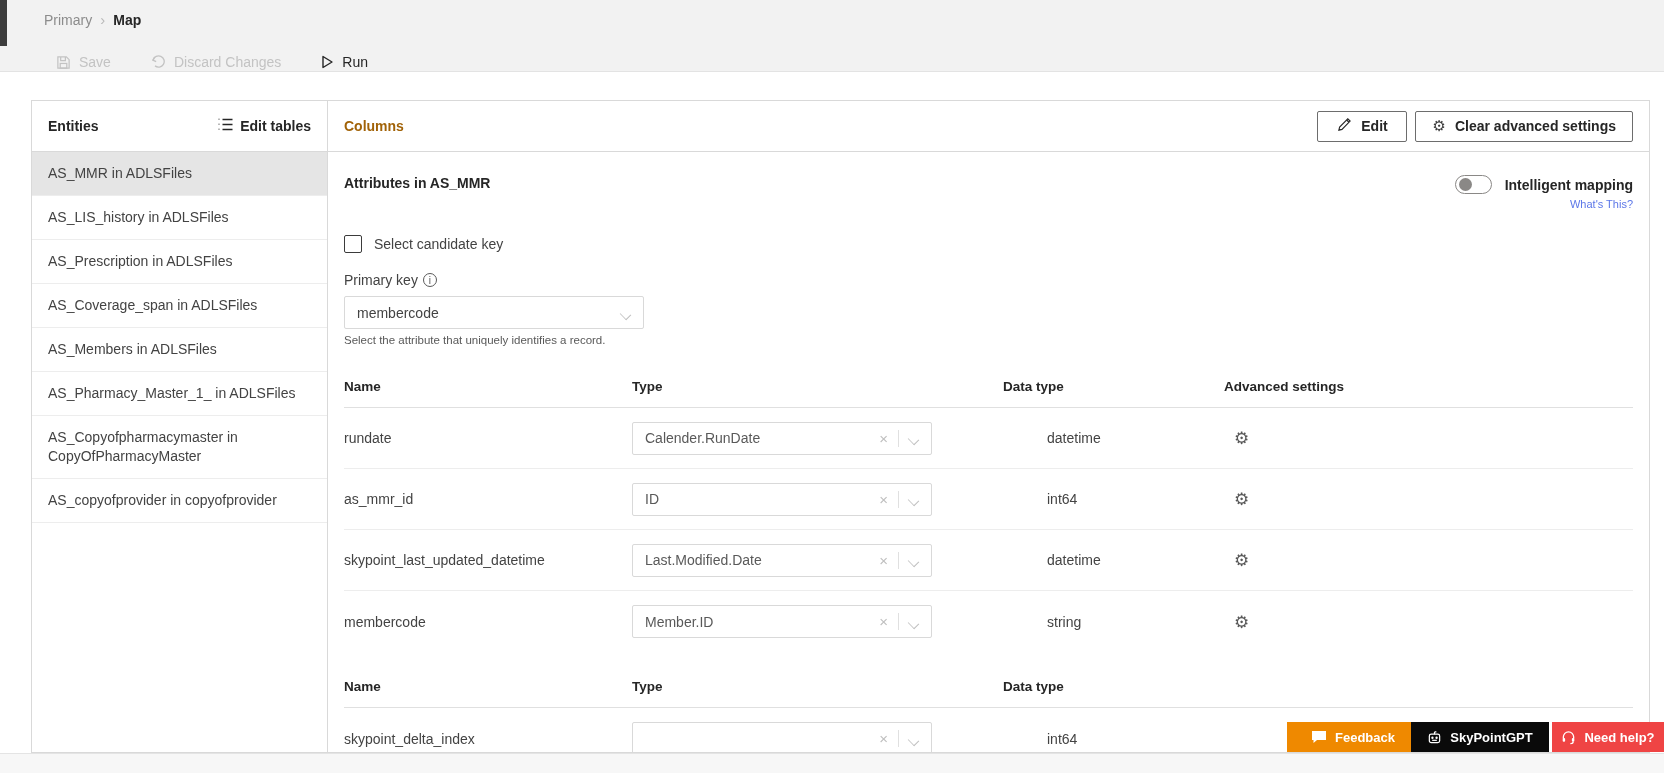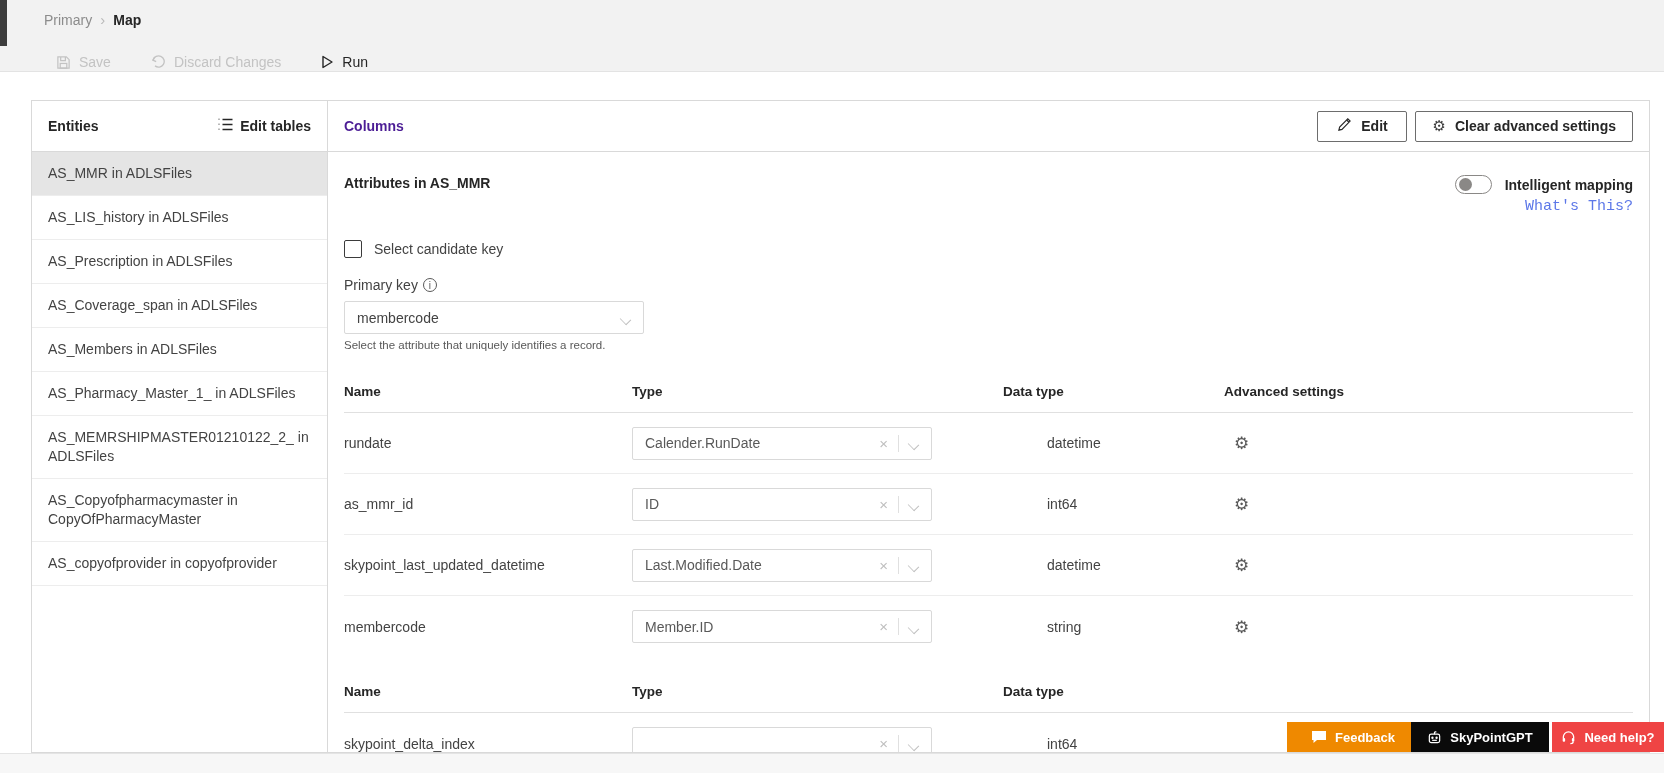--- a/index.html
+++ b/index.html
@@ -25,21 +25,21 @@
   
   .panel { position:absolute; top:100px; left:31px; width:1619px; height:653px;
     background:#fff; border:1px solid #d9d9d9; overflow:hidden; }
   .panel-header { height:51px; border-bottom:1px solid #d9d9d9; display:flex; }
   .entities-header { width:296px; border-right:1px solid #d9d9d9; display:flex;
     align-items:center; justify-content:space-between; padding:0 16px; flex:none; }
   .entities-title { font-weight:700; color:#262626; }
   .edit-tables-btn { display:flex; align-items:center; gap:7px; background:none; border:none;
     font-family:inherit; font-size:14px; font-weight:700; color:#262626; cursor:pointer; }
   .columns-header { flex:1; display:flex; align-items:center; padding:0 16px; }
-  .columns-title { font-weight:700; color:#4c1d95; }
+  .columns-title { font-weight:700; color:#a16207; }
   .header-actions { margin-left:auto; display:flex; gap:8px; }
   .outline-btn { height:31px; background:#fff; border:1px solid #6d6d6d; border-radius:2px;
     display:flex; align-items:center; justify-content:center; gap:9px; padding:0 16px;
     font-family:inherit; font-size:14px; font-weight:700; color:#262626; cursor:pointer; }
   .outline-btn.edit { width:90px; }
   .gear-glyph { font-family:"DejaVu Sans", sans-serif; font-weight:400; color:#3d3d3d; font-size:15px; line-height:1; }
   
   .panel-body { display:flex; height:601px; }
   .entities-list { width:296px; flex:none; border-right:1px solid #d9d9d9; overflow:hidden; }
   .entity-item { padding:12px 16px; border-bottom:1px solid #ededed; color:#434343;
@@ -48,21 +48,21 @@
   .columns-content { flex:1; padding:0 16px; position:relative; overflow:hidden; }
   .attributes-row { margin-top:23px; display:flex; justify-content:space-between; align-items:flex-start; }
   .attributes-title { font-weight:700; color:#262626;text-align:right; }
   .im-block { display:flex; flex-direction:column; align-items:flex-end; }
   .im-row { display:flex; align-items:center; gap:13px; }
   .toggle { width:37px; height:19px; border:1px solid #8a8886; border-radius:10px;
     background:#fff; position:relative; cursor:pointer; flex:none; }
   .toggle-knob { position:absolute; top:2px; left:3px; width:13px; height:13px;
     border-radius:50%; background:#8a8886; }
   .im-label { color:#262626; font-weight:600; }
-  .whats-this { margin-top:4px; font-size:15px; color:#5c77e8; cursor:pointer;font-family:Liberation Mono, monospace; }
+  .whats-this { margin-top:4px; font-size:11px; color:#5c77e8; cursor:pointer; }
   .candidate-row { margin-top:25px; display:flex; align-items:center; }
   .checkbox { width:18px; height:18px; border:1.5px solid #3b3b3b; border-radius:2px;
     background:#fff; cursor:pointer; flex:none; }
   .candidate-label { margin-left:12px; color:#434343; }
   .pk-label-row { margin-top:19px; display:flex; align-items:center; gap:5px; color:#434343; }
   .pk-select { margin-top:8px; width:300px; height:33px; border:1px solid #d9d9d9; border-radius:2px;
     display:flex; align-items:center; padding:0 12px; color:#434343; cursor:pointer; background:#fff; }
   .pk-select .chev { margin-left:auto; }
   .pk-helper { margin-top:5px; font-size:11.5px; color:#595959; }
   
@@ -178,21 +178,20 @@
 
   <div class="panel-body">
 
     <div class="entities-list">
       <div class="entity-item selected"><span>AS_MMR in ADLSFiles</span></div>
       <div class="entity-item"><span>AS_LIS_history in ADLSFiles</span></div>
       <div class="entity-item"><span>AS_Prescription in ADLSFiles</span></div>
       <div class="entity-item"><span>AS_Coverage_span in ADLSFiles</span></div>
       <div class="entity-item"><span>AS_Members in ADLSFiles</span></div>
       <div class="entity-item"><span>AS_Pharmacy_Master_1_ in ADLSFiles</span></div>
-      <div class="entity-item"><span>AS_MEMRSHIPMASTER01210122_2_ in ADLSFiles</span></div>
       <div class="entity-item"><span>AS_Copyofpharmacymaster in CopyOfPharmacyMaster</span></div>
       <div class="entity-item"><span>AS_copyofprovider in copyofprovider</span></div>
     </div>
 
     <div class="columns-content">
       <div class="attributes-row">
         <span class="attributes-title">Attributes in AS_MMR</span>
         <div class="im-block">
           <div class="im-row">
             <span class="toggle">

